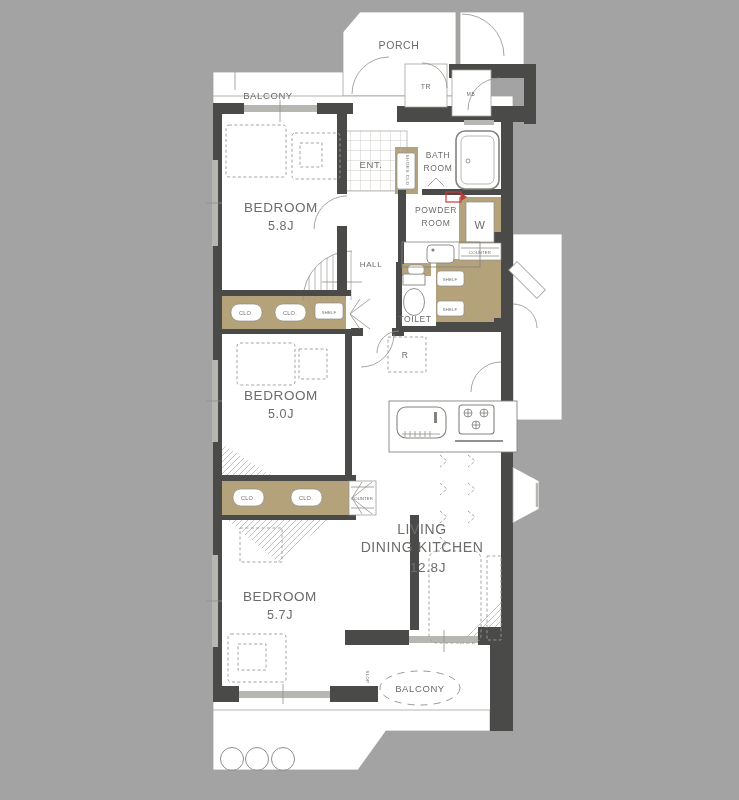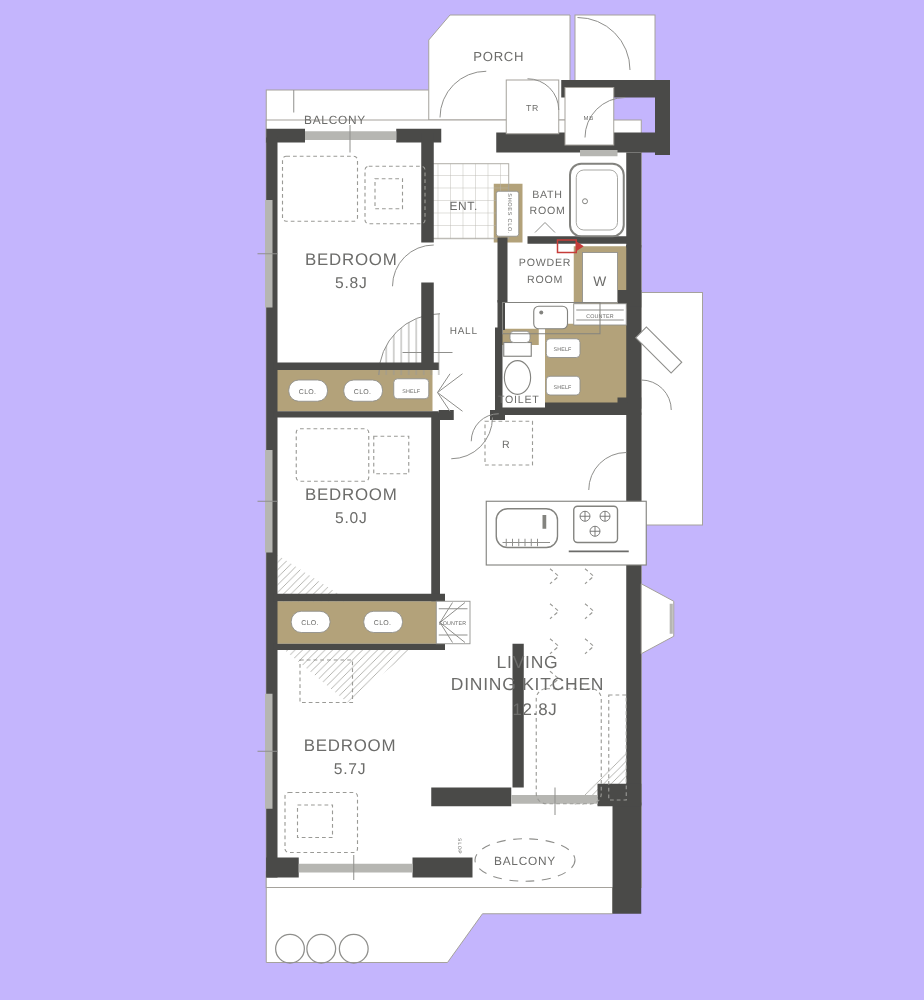--- a/index.html
+++ b/index.html
@@ -1,17 +1,17 @@
 <!DOCTYPE html>
 <html><head>
 <meta charset="utf-8">
 <style>
   html,body{margin:0;padding:0;}
   body{background:#f2e9e3;width:739px;height:800px;overflow:hidden;}
-  #stage{position:relative;width:739px;height:800px;background:#c4b5fd;}
+  #stage{position:relative;width:739px;height:800px;background:#a3a3a3;}
   svg{position:absolute;left:0;top:0;}
   text{fill:#6c6c6a;font-family:"Liberation Sans",sans-serif;letter-spacing:.6px;text-anchor:middle;}
   .room-lbl{font-size:13.5px;}
   .size-lbl{font-size:12.5px;}
   .big-lbl{font-size:14px;}
   .med-lbl{font-size:9.5px;}
   .sm-lbl{font-size:8.5px;}
   .tiny-lbl{font-size:5.6px;letter-spacing:.2px;}
   .micro-lbl{font-size:4.3px;letter-spacing:.1px;}
   .wall{fill:#4a4a48;}

